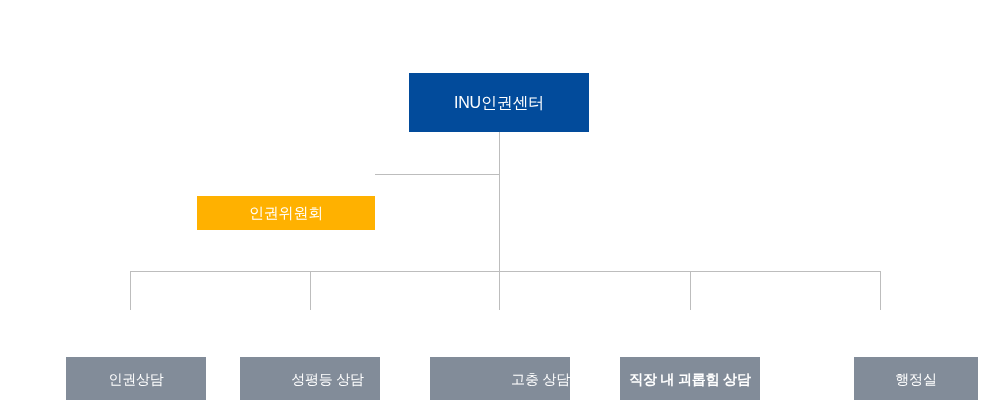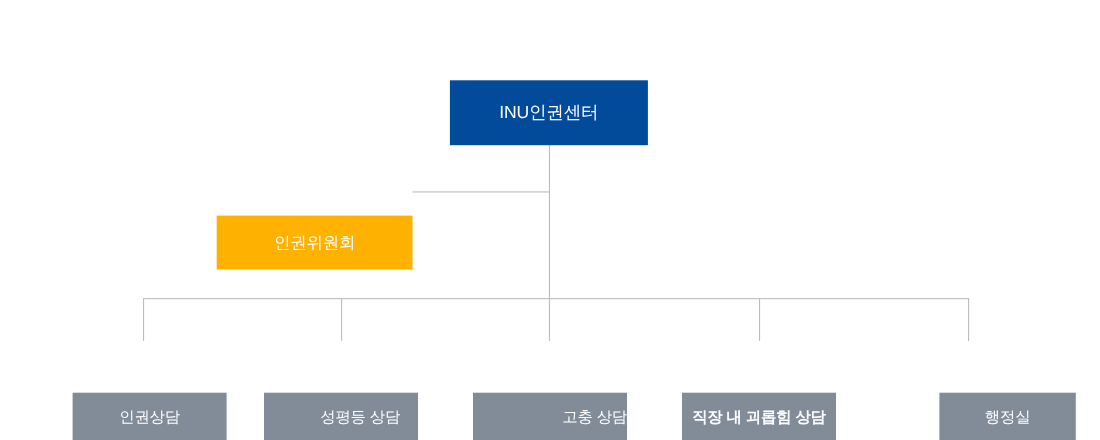--- a/index.html
+++ b/index.html
@@ -38,21 +38,21 @@
     top: 26px;
     width: 180px;
     height: 59px;
     background: #024b9b;
     font-size: 16px;
   }
   .node-committee {
     left: 197px;
     top: 149px;
     width: 178px;
-    height: 49px;
+    height: 34px;
     background: #ffb100;
     font-size: 15px;
   }
   .node-leaf {
     top: 310px;
     height: 45px;
     background: #828c99;
     font-size: 14px;
   }
   .leaf-0 { left: 66px;  width: 140px; }

